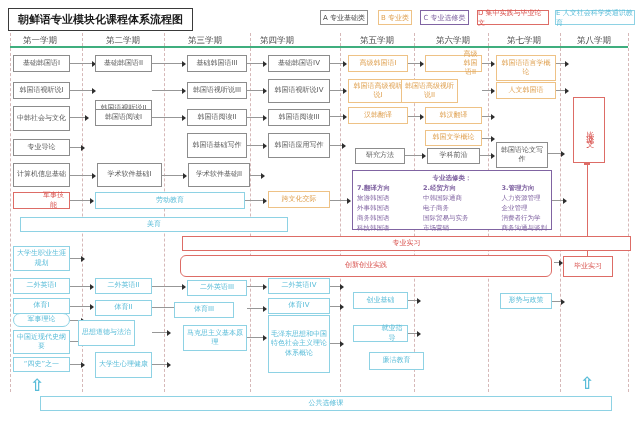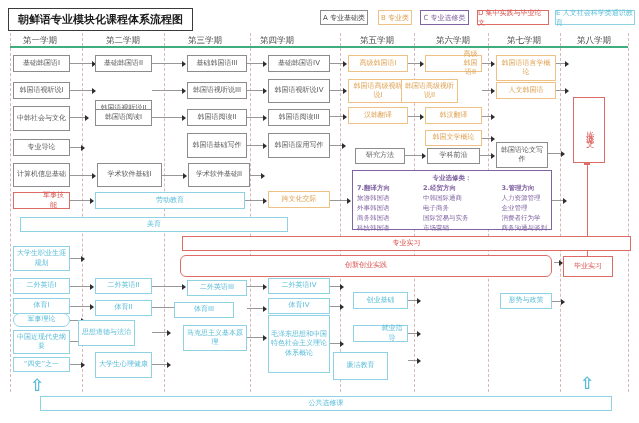--- a/index.html
+++ b/index.html
@@ -151,21 +151,21 @@
   <div class="box cat-e" style="left:268px;top:298px;width:62px;height:16px;">体育IV</div>
   <div class="box cat-e" style="left:13px;top:313px;width:57px;height:14px;border-radius:7px;">军事理论</div>
   <div class="box cat-e" style="left:13px;top:330px;width:57px;height:24px;">中国近现代史纲要</div>
   <div class="box cat-e" style="left:13px;top:357px;width:57px;height:15px;">“四史”之一</div>
   <div class="box cat-e" style="left:78px;top:320px;width:57px;height:26px;">思想道德与法治</div>
   <div class="box cat-e" style="left:95px;top:352px;width:57px;height:26px;">大学生心理健康</div>
   <div class="box cat-e" style="left:183px;top:325px;width:64px;height:26px;">马克思主义基本原理</div>
   <div class="box cat-e" style="left:268px;top:315px;width:62px;height:58px;">毛泽东思想和中国特色社会主义理论体系概论</div>
   <div class="box cat-e" style="left:353px;top:292px;width:55px;height:17px;">创业基础</div>
   <div class="box cat-e" style="left:353px;top:325px;width:55px;height:17px;padding-left:25px;">就业指导</div>
-  <div class="box cat-e" style="left:333px;top:352px;width:55px;height:28px;">廉洁教育</div>
+  <div class="box cat-e" style="left:369px;top:352px;width:55px;height:18px;">廉洁教育</div>
   <div class="box cat-e" style="left:500px;top:293px;width:52px;height:16px;">形势与政策</div>
   <div class="box cat-e" style="left:40px;top:396px;width:572px;height:15px;">公共选修课</div>
   <div class="uparrow" style="left:30px;top:377px;">⇧</div>
   <div class="uparrow" style="left:580px;top:375px;">⇧</div>
 
   <div class="arr" style="left:70px;top:63px;width:25px;"></div>
   <div class="arr" style="left:152px;top:63px;width:33px;"></div>
   <div class="arr" style="left:247px;top:63px;width:19px;"></div>
   <div class="arr" style="left:330px;top:63px;width:16px;"></div>
   <div class="arr" style="left:408px;top:63px;width:15px;"></div>

